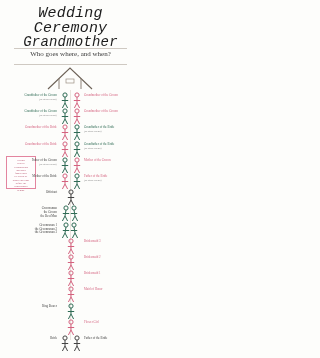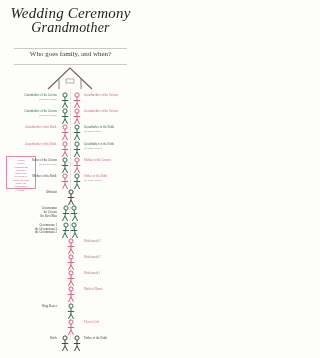--- a/index.html
+++ b/index.html
@@ -9,21 +9,21 @@
     font-family:"Liberation Serif",serif;
     overflow:hidden;
     position:relative;
   }
   #sheet{position:relative;width:141px;height:358px;}
 
   
   .title{
     position:absolute;left:0;top:6px;width:141px;
     text-align:center;
-    font-family:Liberation Serif, serif;
+    font-family:Liberation Mono, monospace;
     font-style:italic;
     font-size:15px;
     line-height:15px;
     color:#1d1d1d;
     letter-spacing:.2px;
   }
   .title .l2{display:block;font-size:14px;margin-top:-1px;}
 
   .rule{
     position:absolute;left:14px;width:113px;height:1px;
@@ -80,21 +80,21 @@
 <body>
 
 <div id="sheet">
 
   <div class="title">
     <span>Wedding Ceremony</span>
     <span class="l2">Grandmother</span>
   </div>
 
   <div class="rule r1"></div>
-  <div class="subtitle">Who goes family, and when?</div>
+  <div class="subtitle">Who goes where, and when?</div>
   <div class="rule r2"></div>
 
   <div class="altar">
     <svg width="50" height="26" viewBox="0 0 50 26">
       <path d="M3 25 L25 4 L47 25" fill="none" stroke="#6d6257" stroke-width="1.1"></path>
       <line x1="14" y1="15" x2="14" y2="25" stroke="#8d8279" stroke-width="1"></line>
       <line x1="36" y1="15" x2="36" y2="25" stroke="#8d8279" stroke-width="1"></line>
       <rect x="21" y="15" width="8" height="4" fill="none" stroke="#9a8f85" stroke-width=".7"></rect>
     </svg>
   </div>

